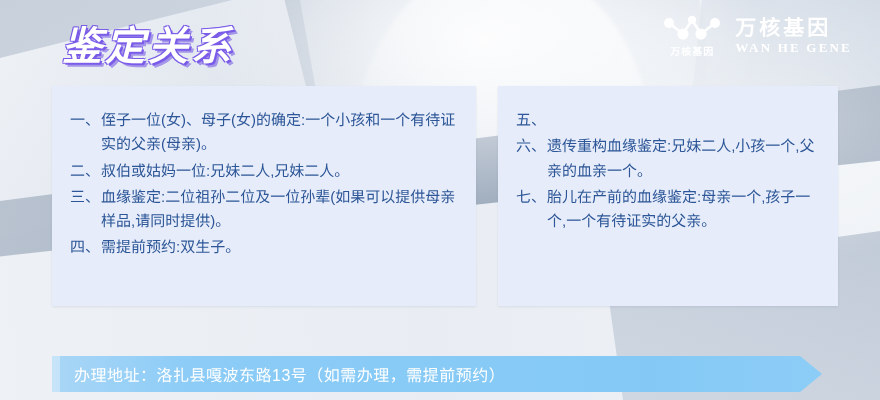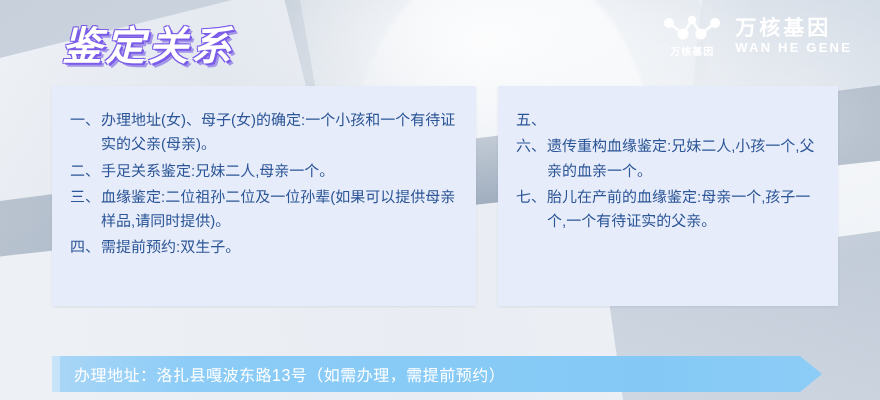--- a/index.html
+++ b/index.html
@@ -173,20 +173,21 @@
     line-height: 1.1;
     white-space: nowrap;
   }
   .brand-en {
     font-size: 13px;
     font-weight: 600;
     color: #ffffff;
     letter-spacing: 2.2px;
     line-height: 1.1;
     white-space: nowrap;
+    font-family: Liberation Serif, serif;
   }
 
   
   .panels {
     position: absolute;
     left: 52px;
     right: 42px;
     top: 86px;
     height: 220px;
     display: flex;
@@ -305,25 +306,25 @@
       </div>
     </div>
   </div>
 
   <div class="panels">
 
     <div class="panel panel-left">
       <ul class="item-list">
         <li class="item">
           <span class="item-num">一、</span>
-          <span class="item-text">办理地址(女)、母子(女)的确定:一个小孩和一个有待证实的父亲(母亲)。</span>
+          <span class="item-text">侄子一位(女)、母子(女)的确定:一个小孩和一个有待证实的父亲(母亲)。</span>
         </li>
         <li class="item">
           <span class="item-num">二、</span>
-          <span class="item-text">手足关系鉴定:兄妹二人,母亲一个。</span>
+          <span class="item-text">叔伯或姑妈一位:兄妹二人,兄妹二人。</span>
         </li>
         <li class="item">
           <span class="item-num">三、</span>
           <span class="item-text">血缘鉴定:二位祖孙二位及一位孙辈(如果可以提供母亲样品,请同时提供)。</span>
         </li>
         <li class="item">
           <span class="item-num">四、</span>
           <span class="item-text">需提前预约:双生子。</span>
         </li>
       </ul>

